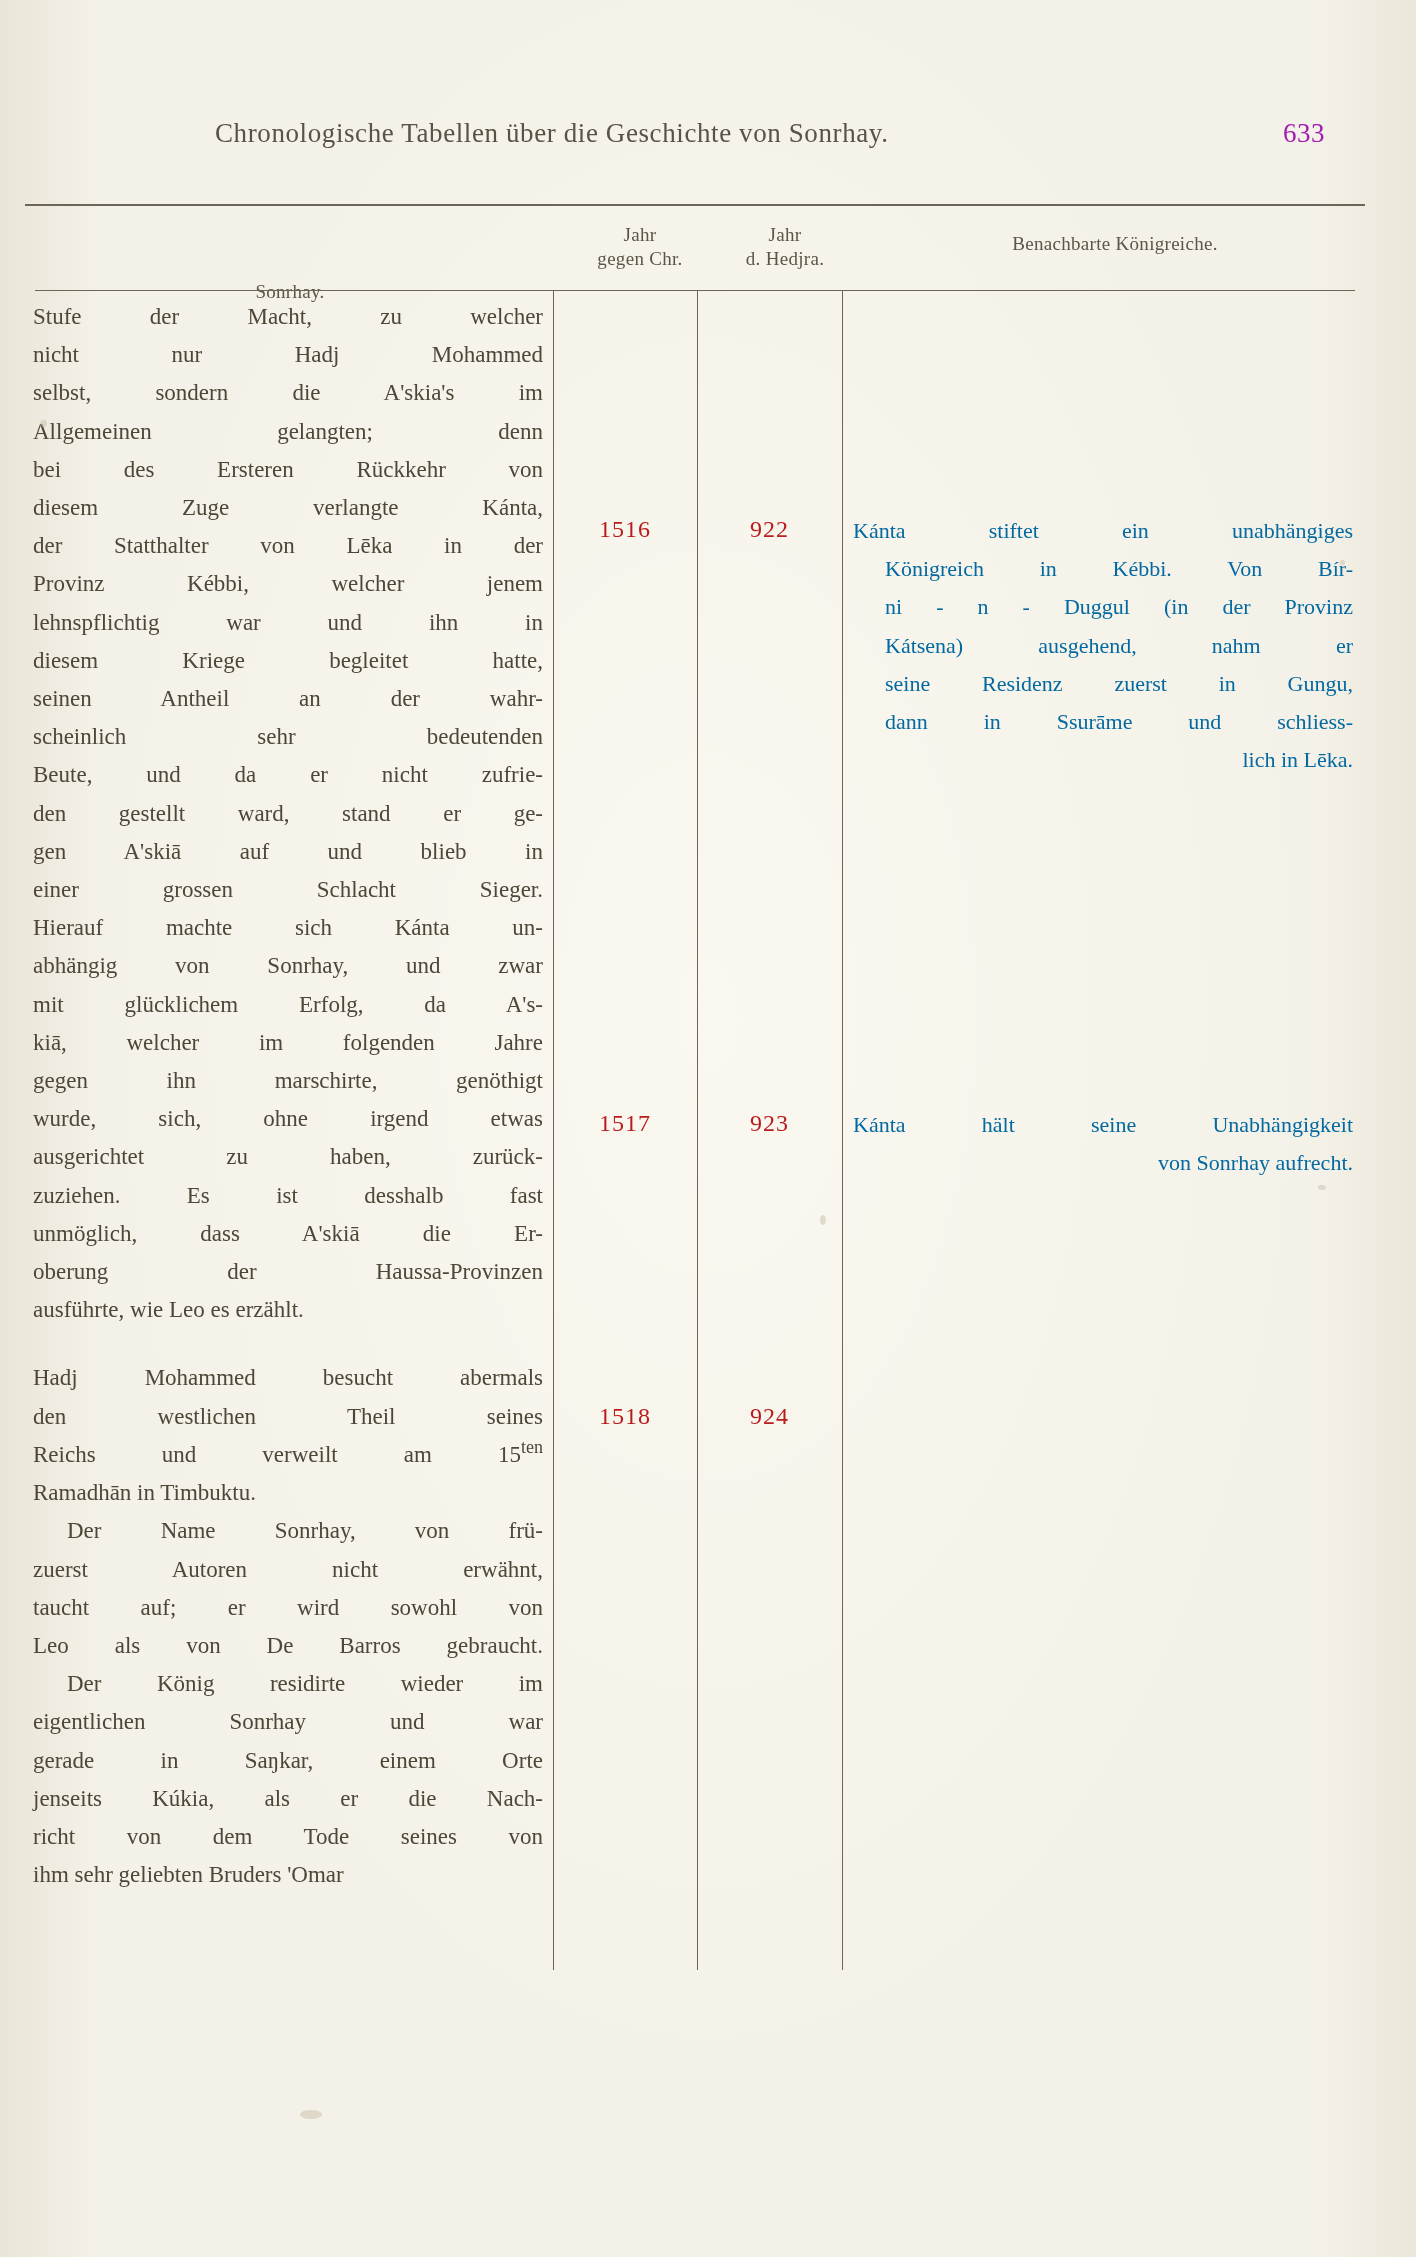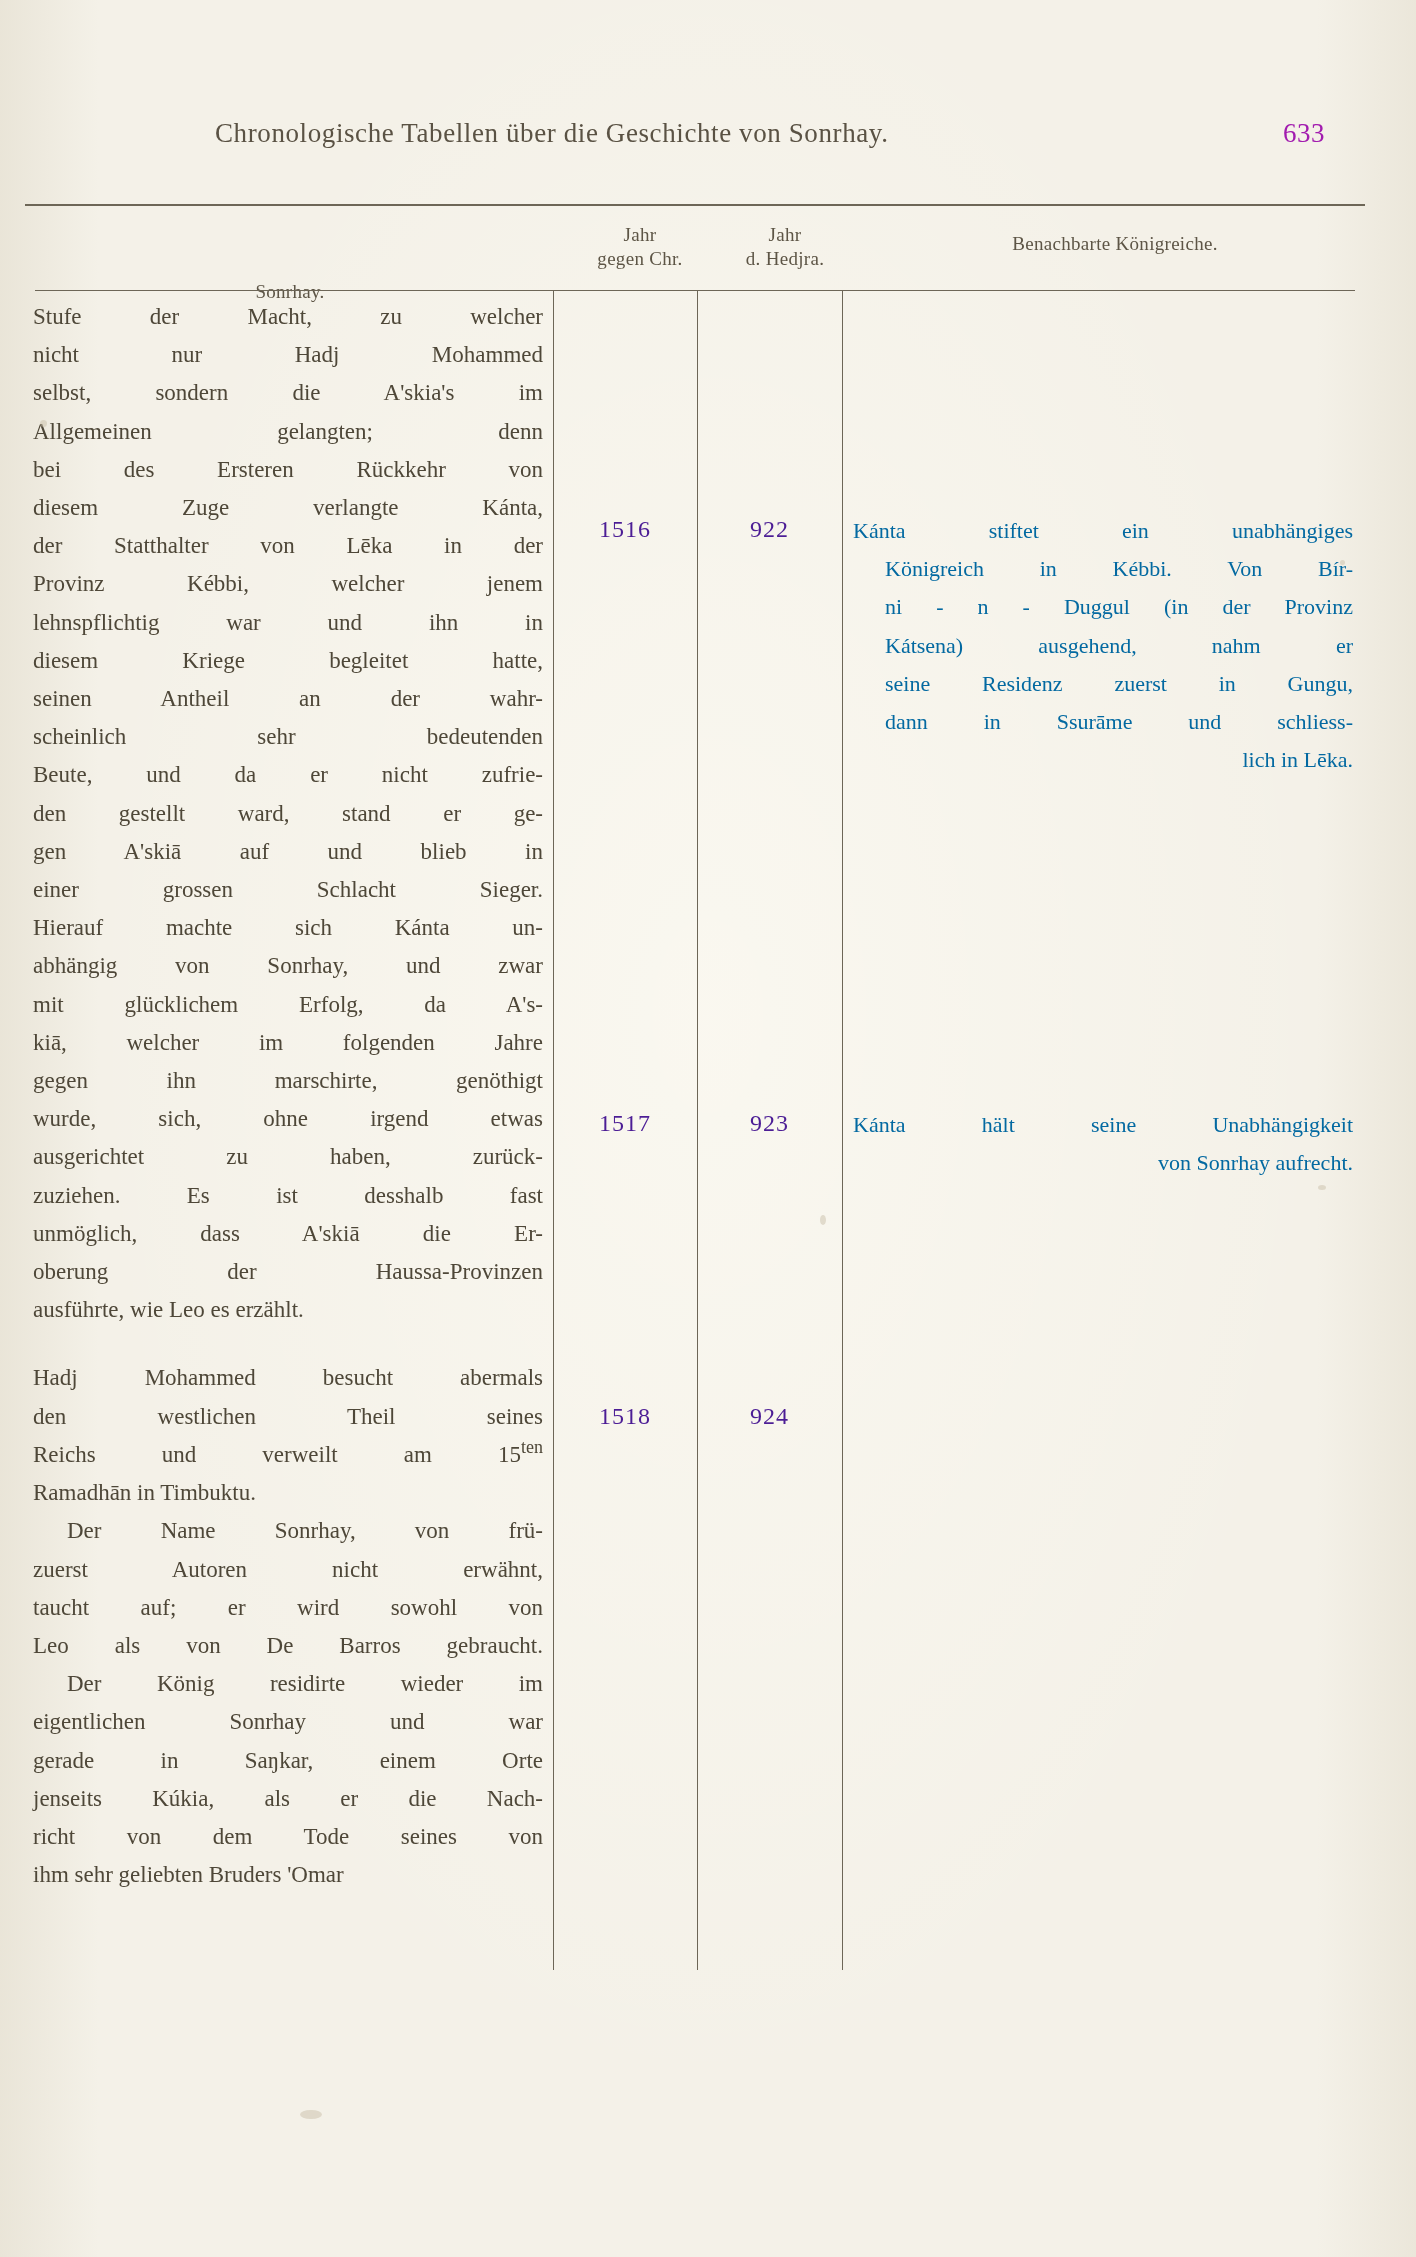--- a/index.html
+++ b/index.html
@@ -138,21 +138,21 @@
   sup.ord {
     font-size: 18px;
     vertical-align: super;
     line-height: 0;
   }
   
   .year {
     position: absolute;
     text-align: center;
     font-size: 24px;
-    color: #4c1d95;
+    color: #b91c1c;
     letter-spacing: 1px;
   }
   .year-chr { left: 528px; width: 144px; }
   .year-hed { left: 672px; width: 145px; }
   .row1-y { top: 226px; }
   .row2-y { top: 820px; }
   .row3-y { top: 1113px; }
   
   .col-right {
     position: absolute;

